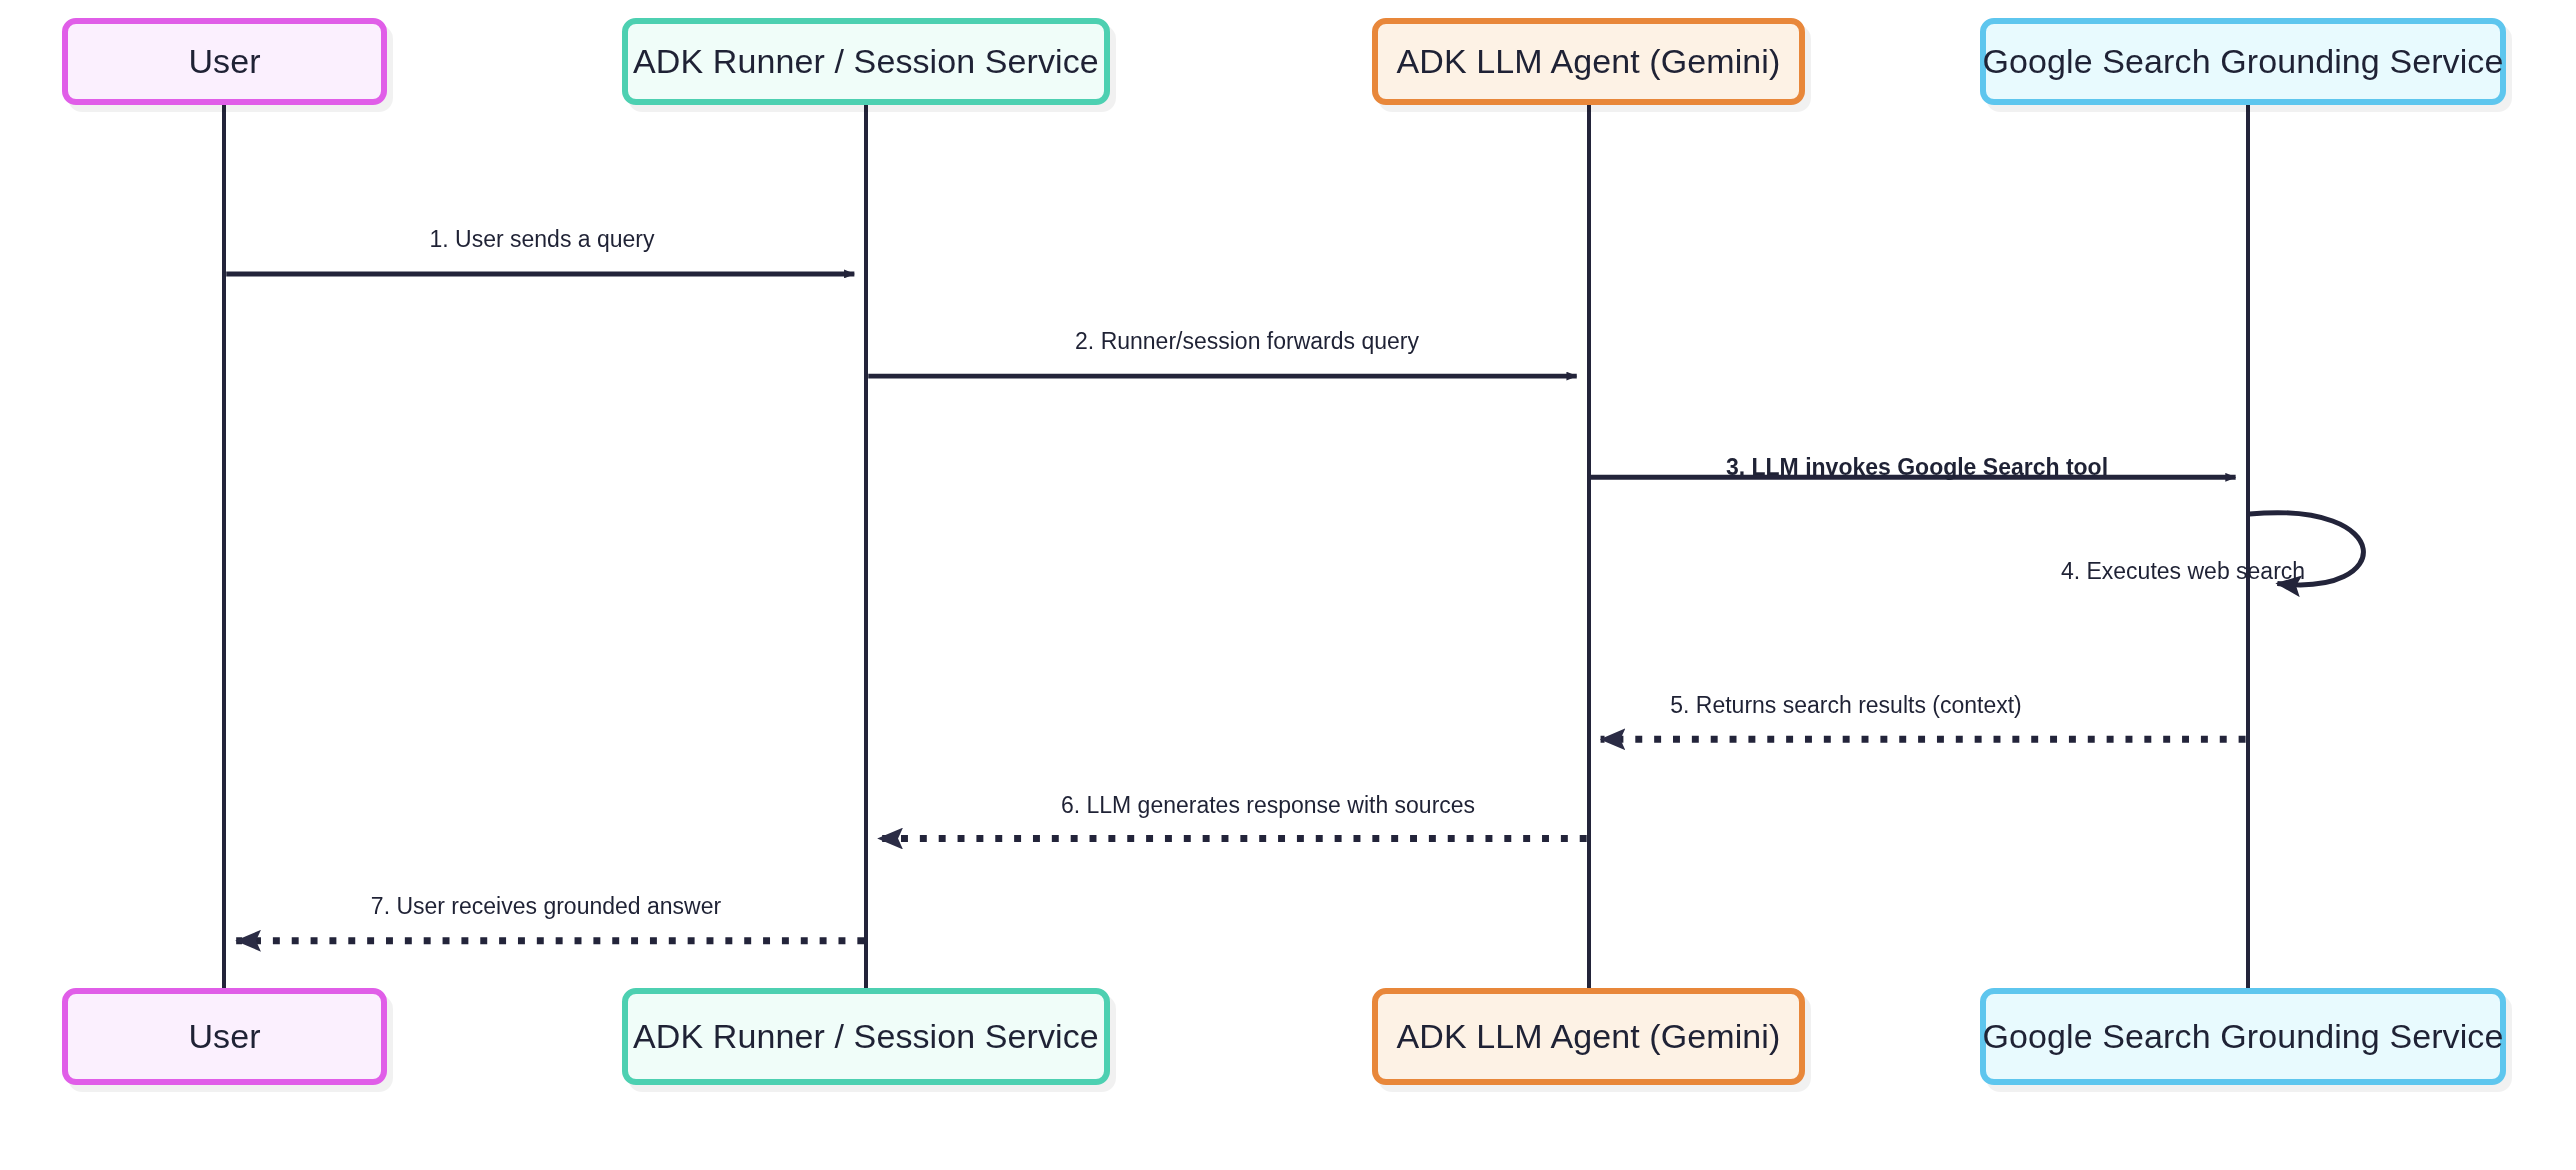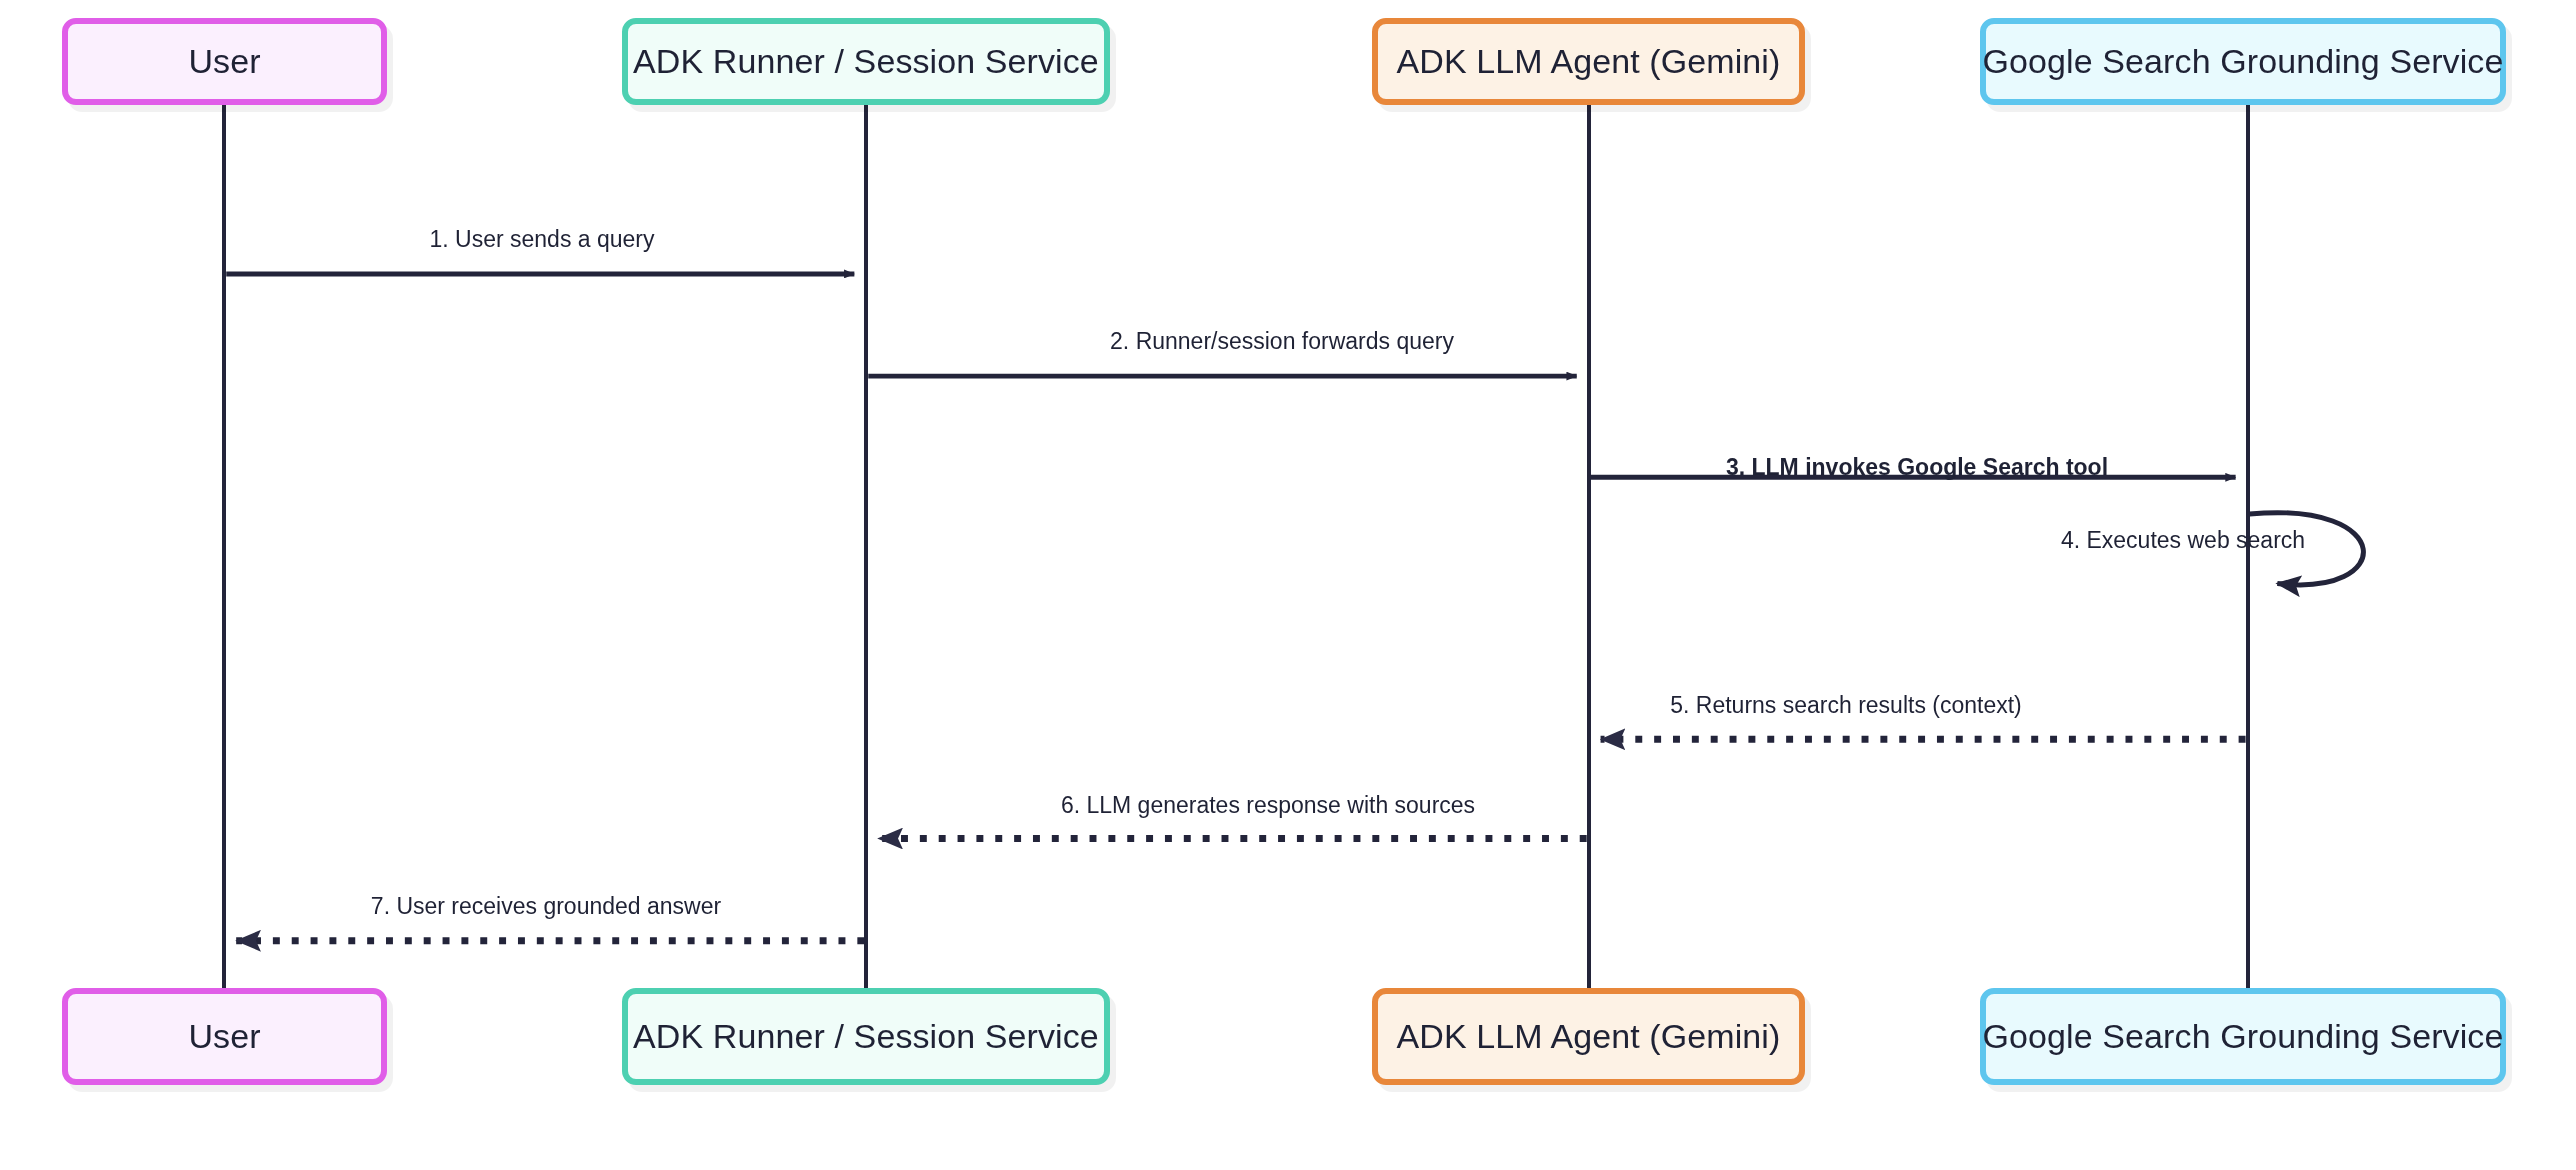--- a/index.html
+++ b/index.html
@@ -111,23 +111,23 @@
         <line x1="1603" y1="481" x2="2253" y2="481" stroke="#23243a" stroke-width="5" marker-end="url(#arrowhead-solid)"></line>
         <path d="M2267,518 C2415,504 2415,602 2295,588" fill="none" stroke="#23243a" stroke-width="5" marker-end="url(#arrowhead-loop)"></path>
         <line x1="2263" y1="745" x2="1613" y2="745" stroke="#23243a" stroke-width="7" stroke-linecap="butt" stroke-dasharray="7 12" marker-end="url(#arrowhead-dotted)"></line>
         <line x1="1599" y1="845" x2="885" y2="845" stroke="#23243a" stroke-width="7" stroke-linecap="butt" stroke-dasharray="7 12" marker-end="url(#arrowhead-dotted)"></line>
         <line x1="871" y1="948" x2="238" y2="948" stroke="#23243a" stroke-width="7" stroke-linecap="butt" stroke-dasharray="7 12" marker-end="url(#arrowhead-dotted)"></line>
       </g>
   </svg>
 
   <div id="message-labels">
       <div class="msg-label center" style="left: 542px; top: 228px;">1. User sends a query</div>
-      <div class="msg-label center" style="left: 1282px; top: 330px;">2. Runner/session forwards query</div>
+      <div class="msg-label center" style="left: 1247px; top: 330px;">2. Runner/session forwards query</div>
       <div class="msg-label center" style="left: 1917px; top: 456px; font-weight: bold;">3. LLM invokes Google Search tool</div>
-      <div class="msg-label center" style="left: 2183px; top: 529px; text-align: right;">4. Executes web search</div>
+      <div class="msg-label center" style="left: 2183px; top: 560px; text-align: right;">4. Executes web search</div>
       <div class="msg-label center" style="left: 1846px; top: 694px;">5. Returns search results (context)</div>
       <div class="msg-label center" style="left: 1268px; top: 794px;">6. LLM generates response with sources</div>
       <div class="msg-label center" style="left: 546px; top: 895px;">7. User receives grounded answer</div>
     </div>
 
   <div id="bottom-participants">
       <div class="participant-box" style="left: 62px; top: 988px; width: 325px; height: 97px; border-color: rgb(224, 94, 232); background: rgb(251, 240, 254);">
         <div class="participant-label">User</div>
       </div>
       <div class="participant-box" style="left: 622px; top: 988px; width: 488px; height: 97px; border-color: rgb(77, 208, 177); background: rgb(240, 253, 249);">

